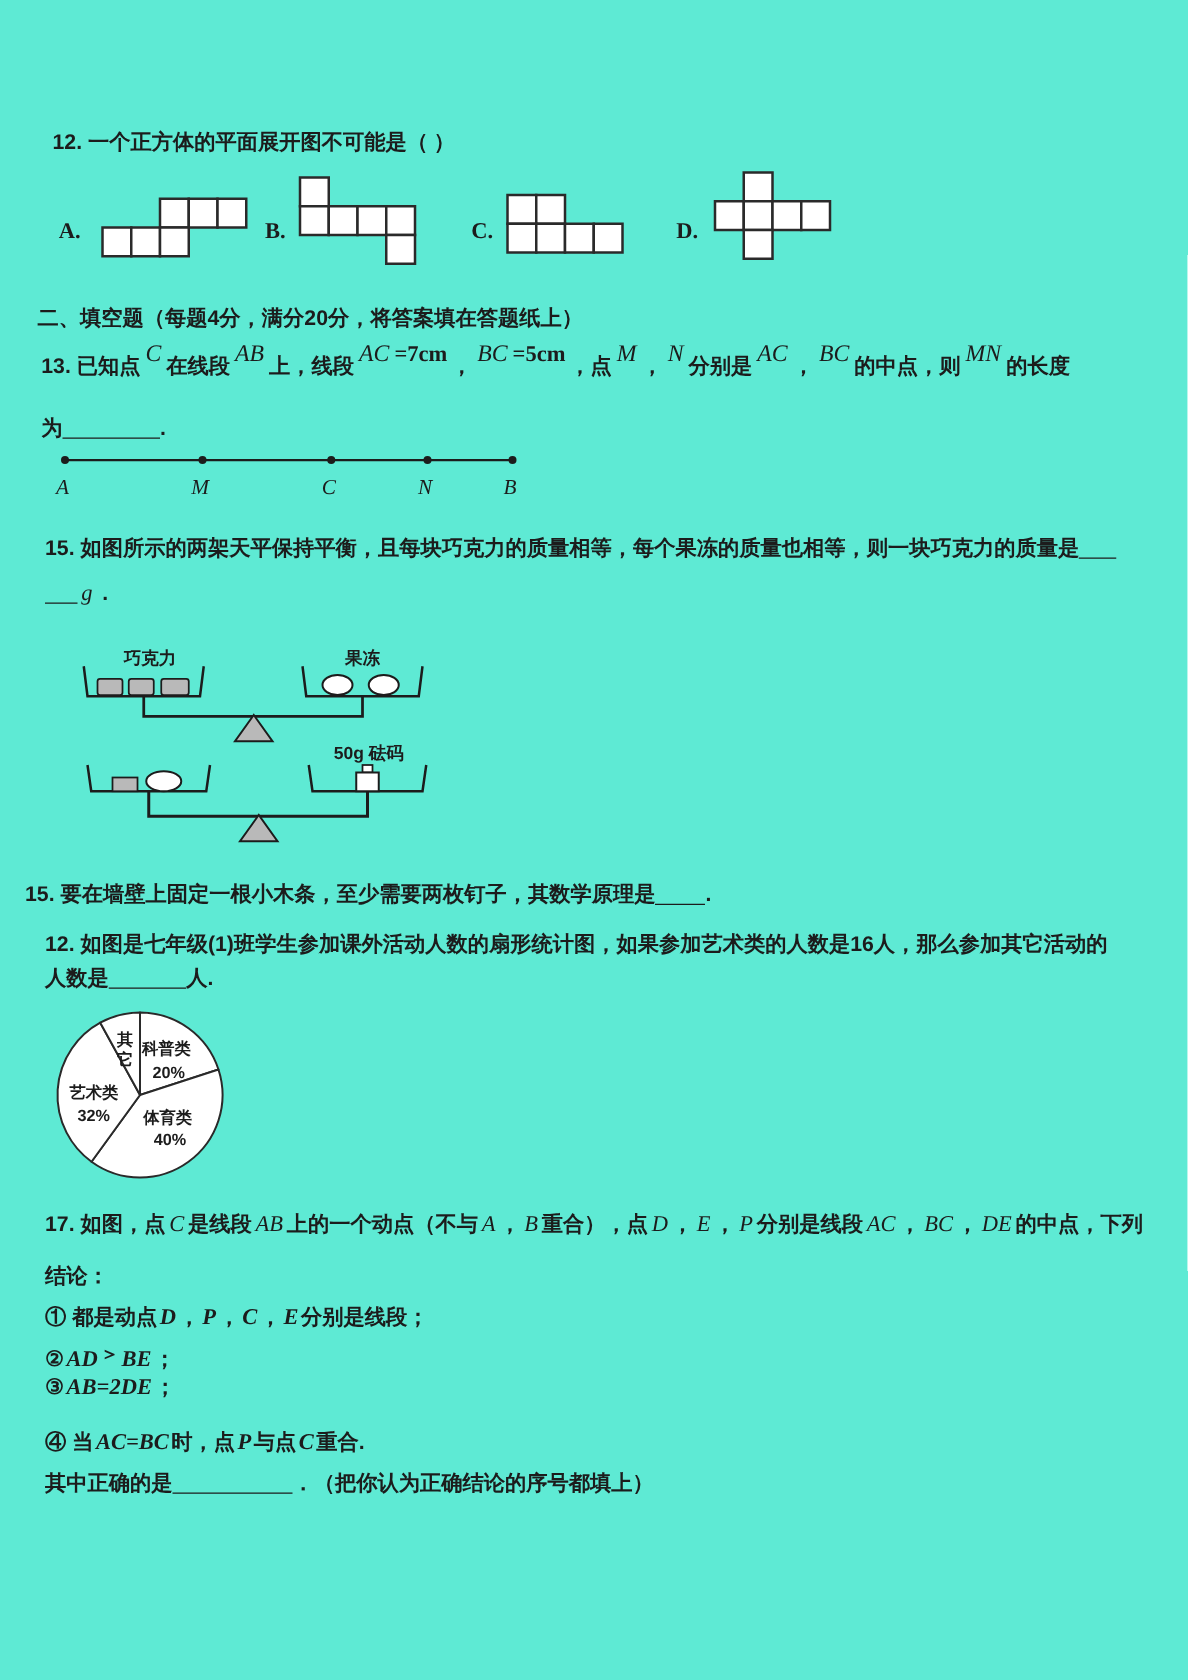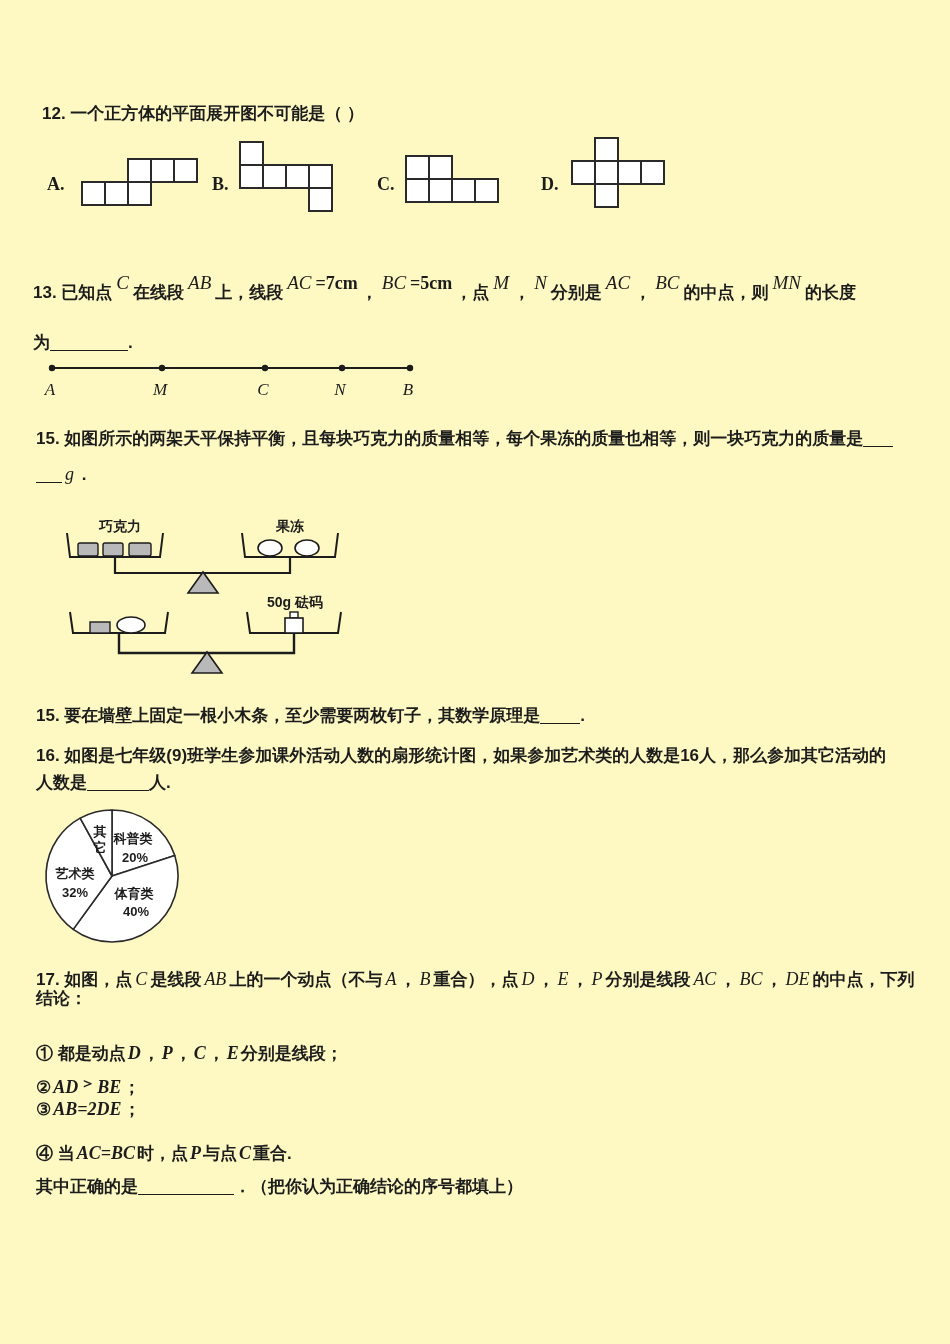--- a/index.html
+++ b/index.html
@@ -1,16 +1,16 @@
 <!DOCTYPE html>
 <html><head>
 <meta charset="utf-8">
 <style>
   html,body{margin:0;padding:0;background:#ffffff;}
-  #page{position:relative;width:950px;height:1344px;background:#fef9c3;color:#1c1c1c;overflow:hidden;}
+  #page{position:relative;width:950px;height:1344px;background:#5eead4;color:#1c1c1c;overflow:hidden;}
   .line{position:absolute;white-space:nowrap;font-family:"Liberation Sans",sans-serif;
         font-weight:700;font-size:17px;line-height:22px;color:#1c1c1c;}
   .seg-c{font-family:"Liberation Sans",sans-serif;font-weight:700;}
   .seg-m{font-family:"Liberation Serif",serif;font-style:italic;font-weight:400;font-size:19px;
          position:relative;top:-9px;margin:0 4px;}
   .seg-mr{font-family:"Liberation Serif",serif;font-style:normal;font-weight:700;font-size:18px;
           position:relative;top:-9px;margin-right:3px;}
   .seg-i{font-family:"Liberation Serif",serif;font-style:italic;font-weight:400;font-size:18px;margin:0 3px;}
   .seg-bi{font-family:"Liberation Serif",serif;font-style:italic;font-weight:700;font-size:18px;margin:0 2px;}
   .seg-sup{font-family:"Liberation Serif",serif;font-weight:700;font-size:15px;position:relative;top:-5px;}
@@ -61,20 +61,21 @@
   <div class="opt-letter" style="left:541px;top:174px">D.</div>
   <svg class="fig" style="left:570px;top:136px" width="96" height="73">
       <rect x="25" y="2" width="23" height="23" fill="#ffffff" stroke="#2a2a2a" stroke-width="2"></rect>
       <rect x="2" y="25" width="23" height="23" fill="#ffffff" stroke="#2a2a2a" stroke-width="2"></rect>
       <rect x="25" y="25" width="23" height="23" fill="#ffffff" stroke="#2a2a2a" stroke-width="2"></rect>
       <rect x="48" y="25" width="23" height="23" fill="#ffffff" stroke="#2a2a2a" stroke-width="2"></rect>
       <rect x="71" y="25" width="23" height="23" fill="#ffffff" stroke="#2a2a2a" stroke-width="2"></rect>
       <rect x="25" y="48" width="23" height="23" fill="#ffffff" stroke="#2a2a2a" stroke-width="2"></rect>
     </svg>
 
+  <div class="line" style="left:30px;top:244px">二、填空题（每题4分，满分20分，将答案填在答题纸上）</div>
 
   <div class="line" style="left:33px;top:281px"><span class="seg-c">13. 已知点</span><span class="seg-m">C</span><span class="seg-c">在线段</span><span class="seg-m">AB</span><span class="seg-c">上，线段</span><span class="seg-m">AC</span><span class="seg-mr">=7cm</span><span class="seg-c">，</span><span class="seg-m">BC</span><span class="seg-mr">=5cm</span><span class="seg-c">，点</span><span class="seg-m">M</span><span class="seg-c">，</span><span class="seg-m">N</span><span class="seg-c">分别是</span><span class="seg-m">AC</span><span class="seg-c">，</span><span class="seg-m">BC</span><span class="seg-c">的中点，则</span><span class="seg-m">MN</span><span class="seg-c">的长度</span></div>
   <div class="line" style="left:33px;top:332px"><span class="seg-c">为</span><span class="seg-b" style="width: 78px;"></span><span class="seg-c">.</span></div>
   <svg class="fig" style="left:35px;top:352px" width="400" height="50" id="numberline-svg">
       <line x1="17" y1="16" x2="375" y2="16" stroke="#1c1c1c" stroke-width="1.8"></line>
       <circle cx="17" cy="16" r="3.2" fill="#1c1c1c"></circle>
       <text x="15" y="43" text-anchor="middle" class="svgtext-math">A</text>
       <circle cx="127" cy="16" r="3.2" fill="#1c1c1c"></circle>
       <text x="125" y="43" text-anchor="middle" class="svgtext-math">M</text>
       <circle cx="230" cy="16" r="3.2" fill="#1c1c1c"></circle>
@@ -108,40 +109,40 @@
       <rect x="35" y="122" width="20" height="11" fill="#b9b9b9" stroke="#1c1c1c" stroke-width="1.4"></rect>
       <ellipse cx="76" cy="125" rx="14" ry="8" fill="#ffffff" stroke="#1c1c1c" stroke-width="1.6"></ellipse>
       <path d="M192 112 L195 133 L283 133 L286 112" fill="none" stroke="#1c1c1c" stroke-width="2"></path>
       <rect x="235" y="112" width="8" height="6" fill="#ffffff" stroke="#1c1c1c" stroke-width="1.4"></rect>
       <rect x="230" y="118" width="18" height="15" fill="#ffffff" stroke="#1c1c1c" stroke-width="1.6"></rect>
       <path d="M64 133 L64 153 L239 153 L239 133" fill="none" stroke="#1c1c1c" stroke-width="2.4"></path>
       <polygon points="152,152 137,173 167,173" fill="#b9b9b9" stroke="#1c1c1c" stroke-width="1.6"></polygon>
     </g>
   </svg>
 
-  <div class="line" style="left:36px;top:705px"><span class="seg-c">15. 要在墙壁上固定一根小木条，至少需要两枚钉子，其数学原理是</span><span class="seg-b" style="width: 40px;"></span><span class="seg-c">.</span></div>
+  <div class="line" style="left:20px;top:705px"><span class="seg-c">15. 要在墙壁上固定一根小木条，至少需要两枚钉子，其数学原理是</span><span class="seg-b" style="width: 40px;"></span><span class="seg-c">.</span></div>
 
-  <div class="line" style="left:36px;top:745px"><span class="seg-c">16. 如图是七年级(9)班学生参加课外活动人数的扇形统计图，如果参加艺术类的人数是16人，那么参加其它活动的</span></div>
+  <div class="line" style="left:36px;top:745px"><span class="seg-c">12. 如图是七年级(1)班学生参加课外活动人数的扇形统计图，如果参加艺术类的人数是16人，那么参加其它活动的</span></div>
   <div class="line" style="left:36px;top:772px"><span class="seg-c">人数是</span><span class="seg-b" style="width: 62px;"></span><span class="seg-c">人.</span></div>
   <svg class="fig" style="left:40px;top:806px" width="150" height="145" id="pie-svg">
       <path d="M 72 70 L 72.00 4.00 A 66 66 0 0 1 134.77 49.60 Z" fill="#ffffff" stroke="#2a2a2a" stroke-width="1.6" stroke-linejoin="round"></path>
       <text x="93" y="37" text-anchor="middle" class="pie-label">科普类</text>
       <text x="95" y="56" text-anchor="middle" class="pie-label">20%</text>
       <path d="M 72 70 L 134.77 49.60 A 66 66 0 0 1 33.21 123.40 Z" fill="#ffffff" stroke="#2a2a2a" stroke-width="1.6" stroke-linejoin="round"></path>
       <text x="94" y="92" text-anchor="middle" class="pie-label">体育类</text>
       <text x="96" y="110" text-anchor="middle" class="pie-label">40%</text>
       <path d="M 72 70 L 33.21 123.40 A 66 66 0 0 1 40.20 12.16 Z" fill="#ffffff" stroke="#2a2a2a" stroke-width="1.6" stroke-linejoin="round"></path>
       <text x="35" y="72" text-anchor="middle" class="pie-label">艺术类</text>
       <text x="35" y="91" text-anchor="middle" class="pie-label">32%</text>
       <path d="M 72 70 L 40.20 12.16 A 66 66 0 0 1 72.00 4.00 Z" fill="#ffffff" stroke="#2a2a2a" stroke-width="1.6" stroke-linejoin="round"></path>
       <text x="60" y="30" text-anchor="middle" class="pie-label">其</text>
       <text x="60" y="46" text-anchor="middle" class="pie-label">它</text>
     </svg>
 
   <div class="line" style="left:36px;top:968px"><span class="seg-c">17. 如图，点</span><span class="seg-i">C</span><span class="seg-c">是线段</span><span class="seg-i">AB</span><span class="seg-c">上的一个动点（不与</span><span class="seg-i">A</span><span class="seg-c">，</span><span class="seg-i">B</span><span class="seg-c">重合），点</span><span class="seg-i">D</span><span class="seg-c">，</span><span class="seg-i">E</span><span class="seg-c">，</span><span class="seg-i">P</span><span class="seg-c">分别是线段</span><span class="seg-i">AC</span><span class="seg-c">，</span><span class="seg-i">BC</span><span class="seg-c">，</span><span class="seg-i">DE</span><span class="seg-c">的中点，下列</span></div>
-  <div class="line" style="left:36px;top:988px"><span class="seg-c">结论：</span></div>
+  <div class="line" style="left:36px;top:1010px"><span class="seg-c">结论：</span></div>
   <div class="line" style="left:36px;top:1042px"><span class="seg-c">① 都是动点</span><span class="seg-bi">D</span><span class="seg-c">，</span><span class="seg-bi">P</span><span class="seg-c">，</span><span class="seg-bi">C</span><span class="seg-c">，</span><span class="seg-bi">E</span><span class="seg-c">分别是线段；</span></div>
   <div class="line" style="left:36px;top:1076px"><span class="seg-c">②</span><span class="seg-bi">AD</span><span class="seg-sup">＞</span><span class="seg-bi">BE</span><span class="seg-c">；</span></div>
   <div class="line" style="left:36px;top:1098px"><span class="seg-c">③</span><span class="seg-bi">AB=2DE</span><span class="seg-c">；</span></div>
   <div class="line" style="left:36px;top:1142px"><span class="seg-c">④ 当</span><span class="seg-bi">AC=BC</span><span class="seg-c">时，点</span><span class="seg-bi">P</span><span class="seg-c">与点</span><span class="seg-bi">C</span><span class="seg-c">重合.</span></div>
   <div class="line" style="left:36px;top:1176px"><span class="seg-c">其中正确的是</span><span class="seg-b" style="width: 96px;"></span><span class="seg-c">．（把你认为正确结论的序号都填上）</span></div>
 
 </div>
 
 </body></html>

